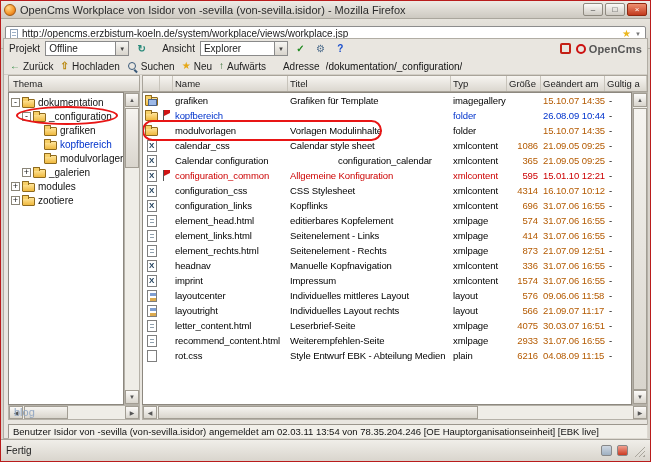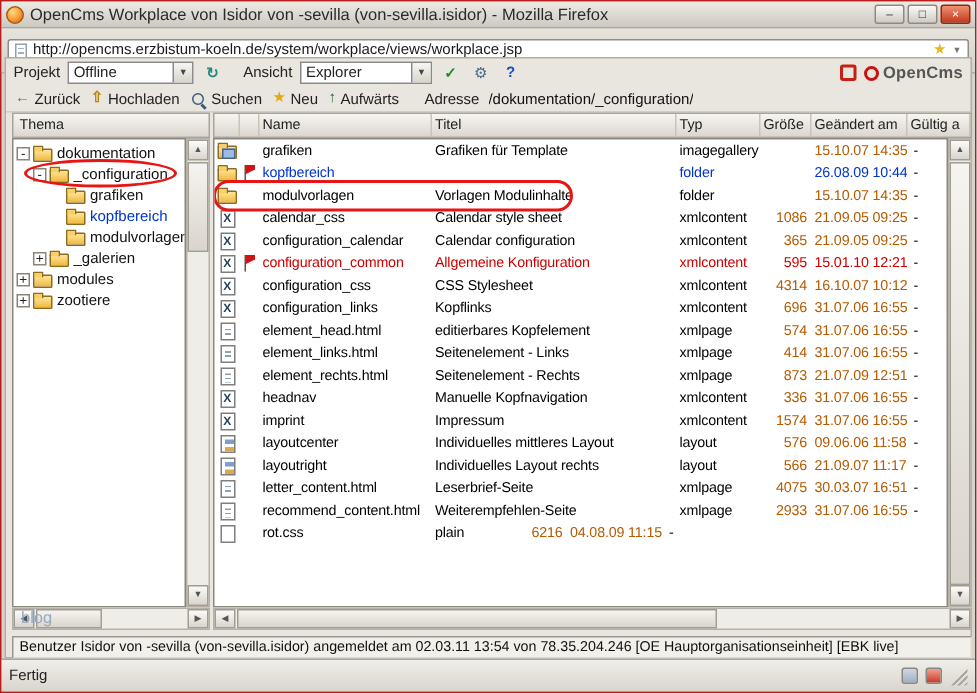--- a/index.html
+++ b/index.html
@@ -322,22 +322,22 @@
           <span class="cell w-typ">xmlcontent</span>
           <span class="cell w-size t-date">1086</span>
           <span class="cell w-mod t-date">21.09.05 09:25</span>
           <span class="cell w-valid">-</span>
         </div>
         <div class="frow">
           <span class="cell w-icon">
             <span class="ficon icon-file icon-xml"></span>
           </span>
           <span class="cell w-flag"></span>
+          <span class="cell w-titel">Calendar configuration</span>
           <span class="cell w-name">configuration_calendar</span>
-          <span class="cell w-titel">Calendar configuration</span>
           <span class="cell w-typ">xmlcontent</span>
           <span class="cell w-size t-date">365</span>
           <span class="cell w-mod t-date">21.09.05 09:25</span>
           <span class="cell w-valid">-</span>
         </div>
         <div class="frow">
           <span class="cell w-icon">
             <span class="ficon icon-file icon-xml"></span>
           </span>
           <span class="cell w-flag">
@@ -481,20 +481,21 @@
           <span class="cell w-size t-date">2933</span>
           <span class="cell w-mod t-date">31.07.06 16:55</span>
           <span class="cell w-valid">-</span>
         </div>
         <div class="frow">
           <span class="cell w-icon">
             <span class="ficon icon-file"></span>
           </span>
           <span class="cell w-flag"></span>
           <span class="cell w-name">rot.css</span>
+          <span class="cell w-titel">Style Entwurf EBK - Abteilung Medien</span>
           <span class="cell w-typ">plain</span>
           <span class="cell w-size t-date">6216</span>
           <span class="cell w-mod t-date">04.08.09 11:15</span>
           <span class="cell w-valid">-</span>
         </div>
       </div>
 
     <div class="scrollbar tree-vscroll">
       <span class="sb-btn sbu">▲</span>
       <span class="sb-thumb"></span>

